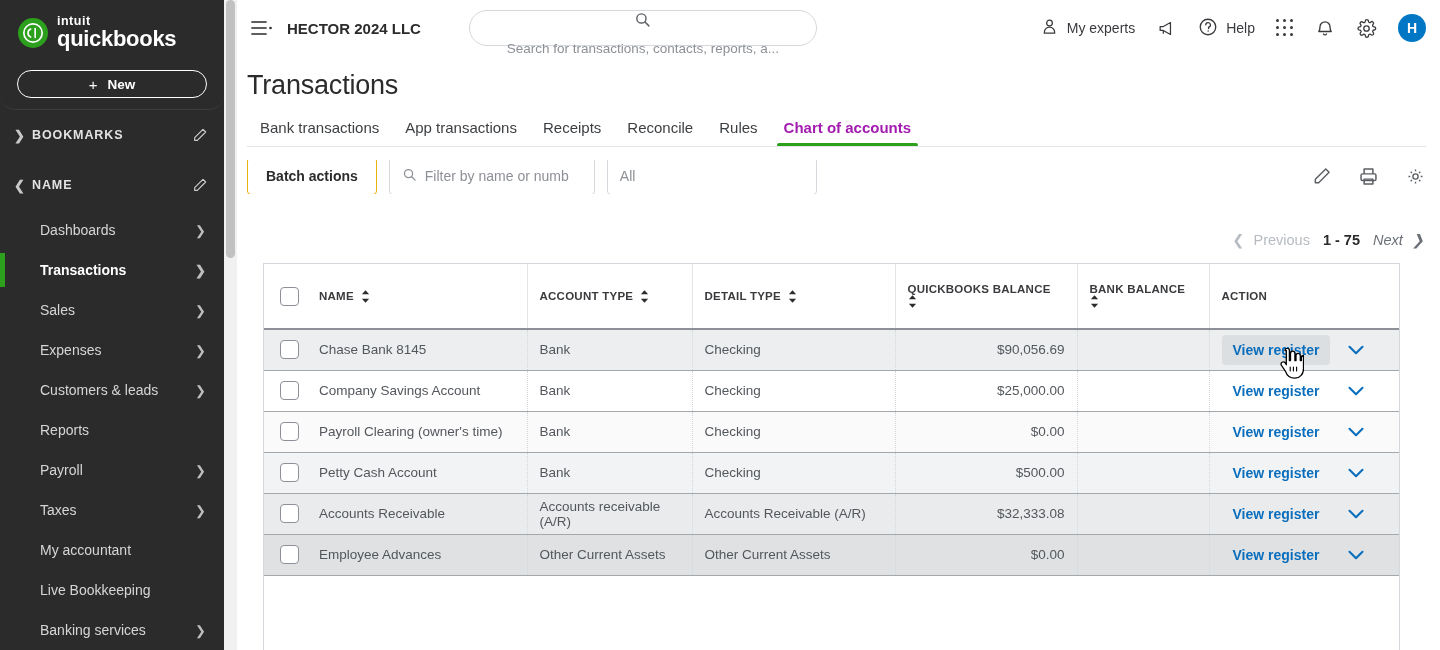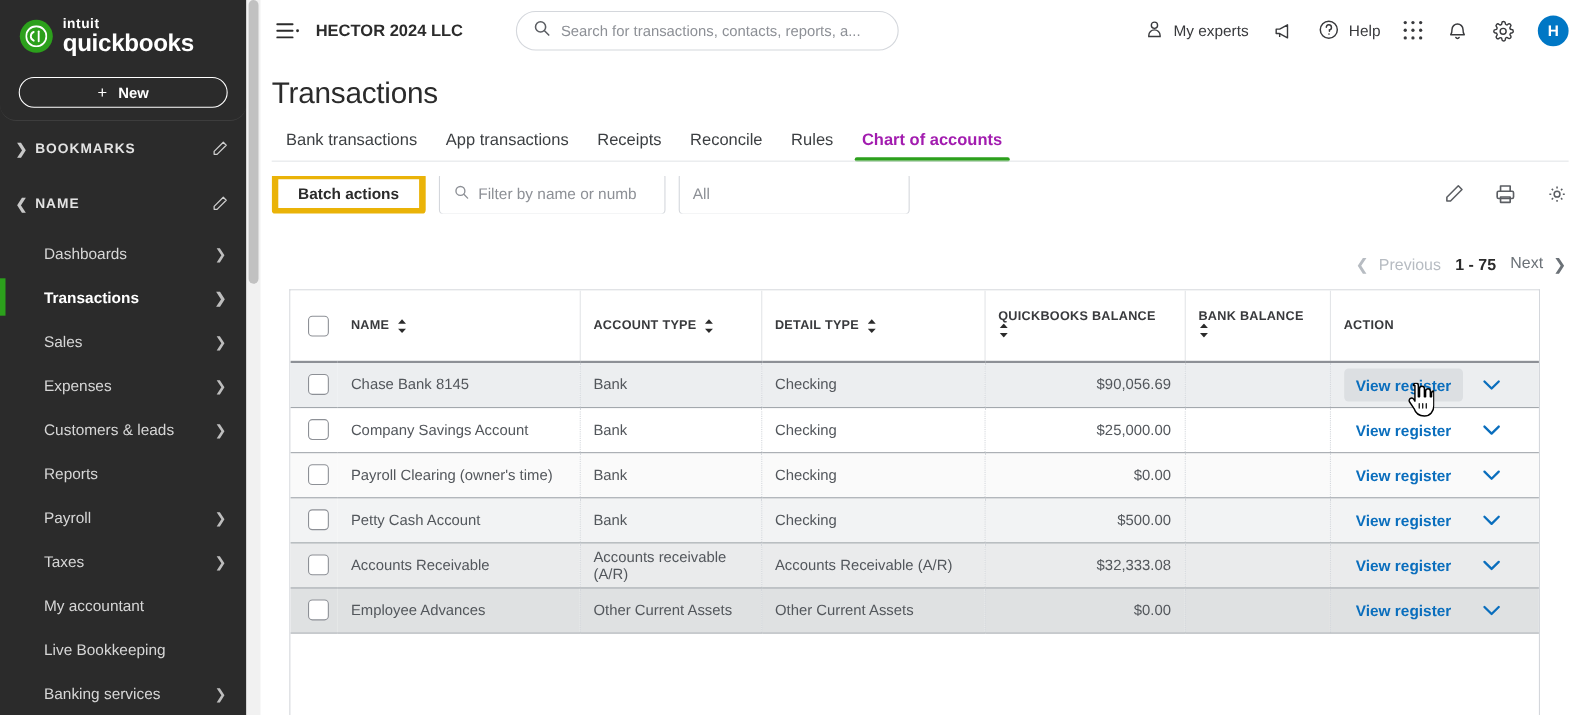--- a/index.html
+++ b/index.html
@@ -105,21 +105,21 @@
     display:flex; align-items:center; justify-content:center; }
   .company {
     font-size: 15px; font-weight: 700; color: #2b2b2b;
     margin-left: 12px; white-space: nowrap; cursor: pointer;
   }
   .search-box {
     margin-left: 48px;
     width: 348px; height: 36px;
     border: 1px solid #d4d7dc; border-radius: 18px;
     display: flex; align-items: center; padding: 0 14px; gap: 9px;
-    background: #fff; cursor: text;
+    background: #fff; cursor: text; flex-direction: column;
   }
   .search-ph { font-size: 13.5px; color: #8d9096; white-space: nowrap; }
   .top-right {
     margin-left: auto; display: flex; align-items: center; gap: 21px;
   }
   .top-link {
     display: flex; align-items: center; gap: 8px;
     font-size: 14px; color: #393a3d; cursor: pointer; white-space: nowrap;
   }
   .icon-btn { cursor: pointer; display: flex; align-items: center; }
@@ -165,21 +165,21 @@
   
   .toolbar-clip {
     position: absolute; left: 10px; right: 14px; top: 160px;
     height: 34px; overflow: hidden; z-index: 1;
   }
   .toolbar {
     display: flex; align-items: center; gap: 12px;
     height: 40px; margin-top: -4px;
   }
   .tb-btn {
-    height: 38px; border: 6px solid #eab308; border-radius: 4px;
+    height: 38px; border: 1px solid #eab308; border-radius: 4px;
     padding: 0 18px; font-size: 14px; font-weight: 700; color: #2b2b2b;
     display: flex; align-items: center; cursor: pointer; background: #fff;
   }
   .tb-field {
     height: 38px; border: 1px solid #d4d7dc; border-radius: 4px;
     padding: 0 12px; font-size: 14px; color: #8d9096;
     display: flex; align-items: center; gap: 8px; background: #fff;
     cursor: text;
   }
   .tb-field.filter { width: 206px; }
@@ -188,21 +188,21 @@
   .tb-icons .icon-btn svg { display: block; }
 
   
   .pager {
     position: absolute; right: 16px; top: 232px;
     display: flex; align-items: center; gap: 13px;
     font-size: 14.5px; z-index: 3;
   }
   .pg-prev { color: #b7bcc2; display: flex; align-items: center; gap: 9px; cursor: default; }
   .pg-range { color: #2b2b2b; font-weight: 600; }
-  .pg-next { color: #6b7177; display: flex; gap: 9px; cursor: pointer; }
+  .pg-next { color: #6b7177; display: flex; align-items: center; gap: 9px; cursor: pointer; font-style: italic; }
 
   
   .table-wrap {
     position: absolute; left: 26px; right: 40px; top: 263px; bottom: 0;
     border-top: 1px solid #d4d7dc;
     border-left: 1px solid #d4d7dc; border-right: 1px solid #d4d7dc;
     overflow: hidden; background: #fff;
   }
   table { width: 100%; border-collapse: collapse; table-layout: fixed; }
   thead th {

